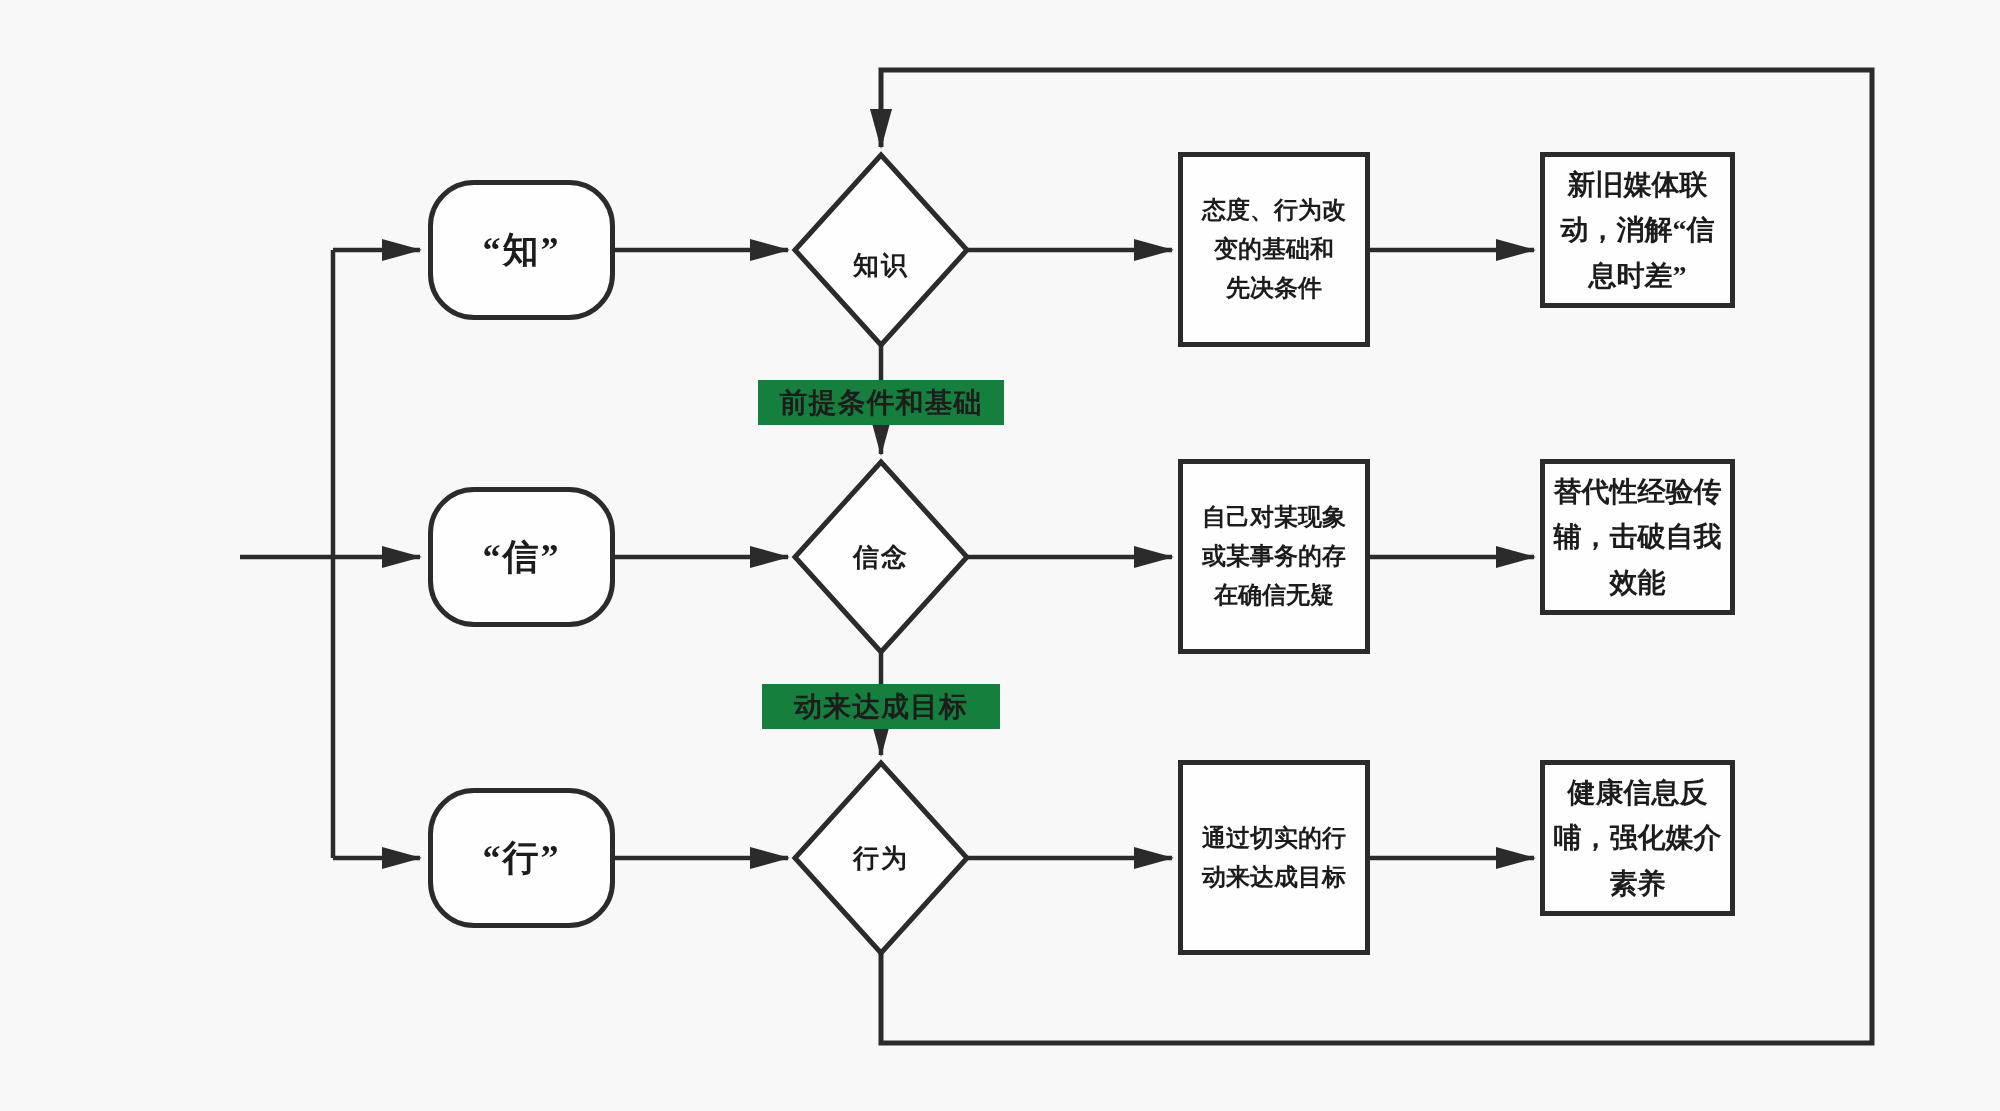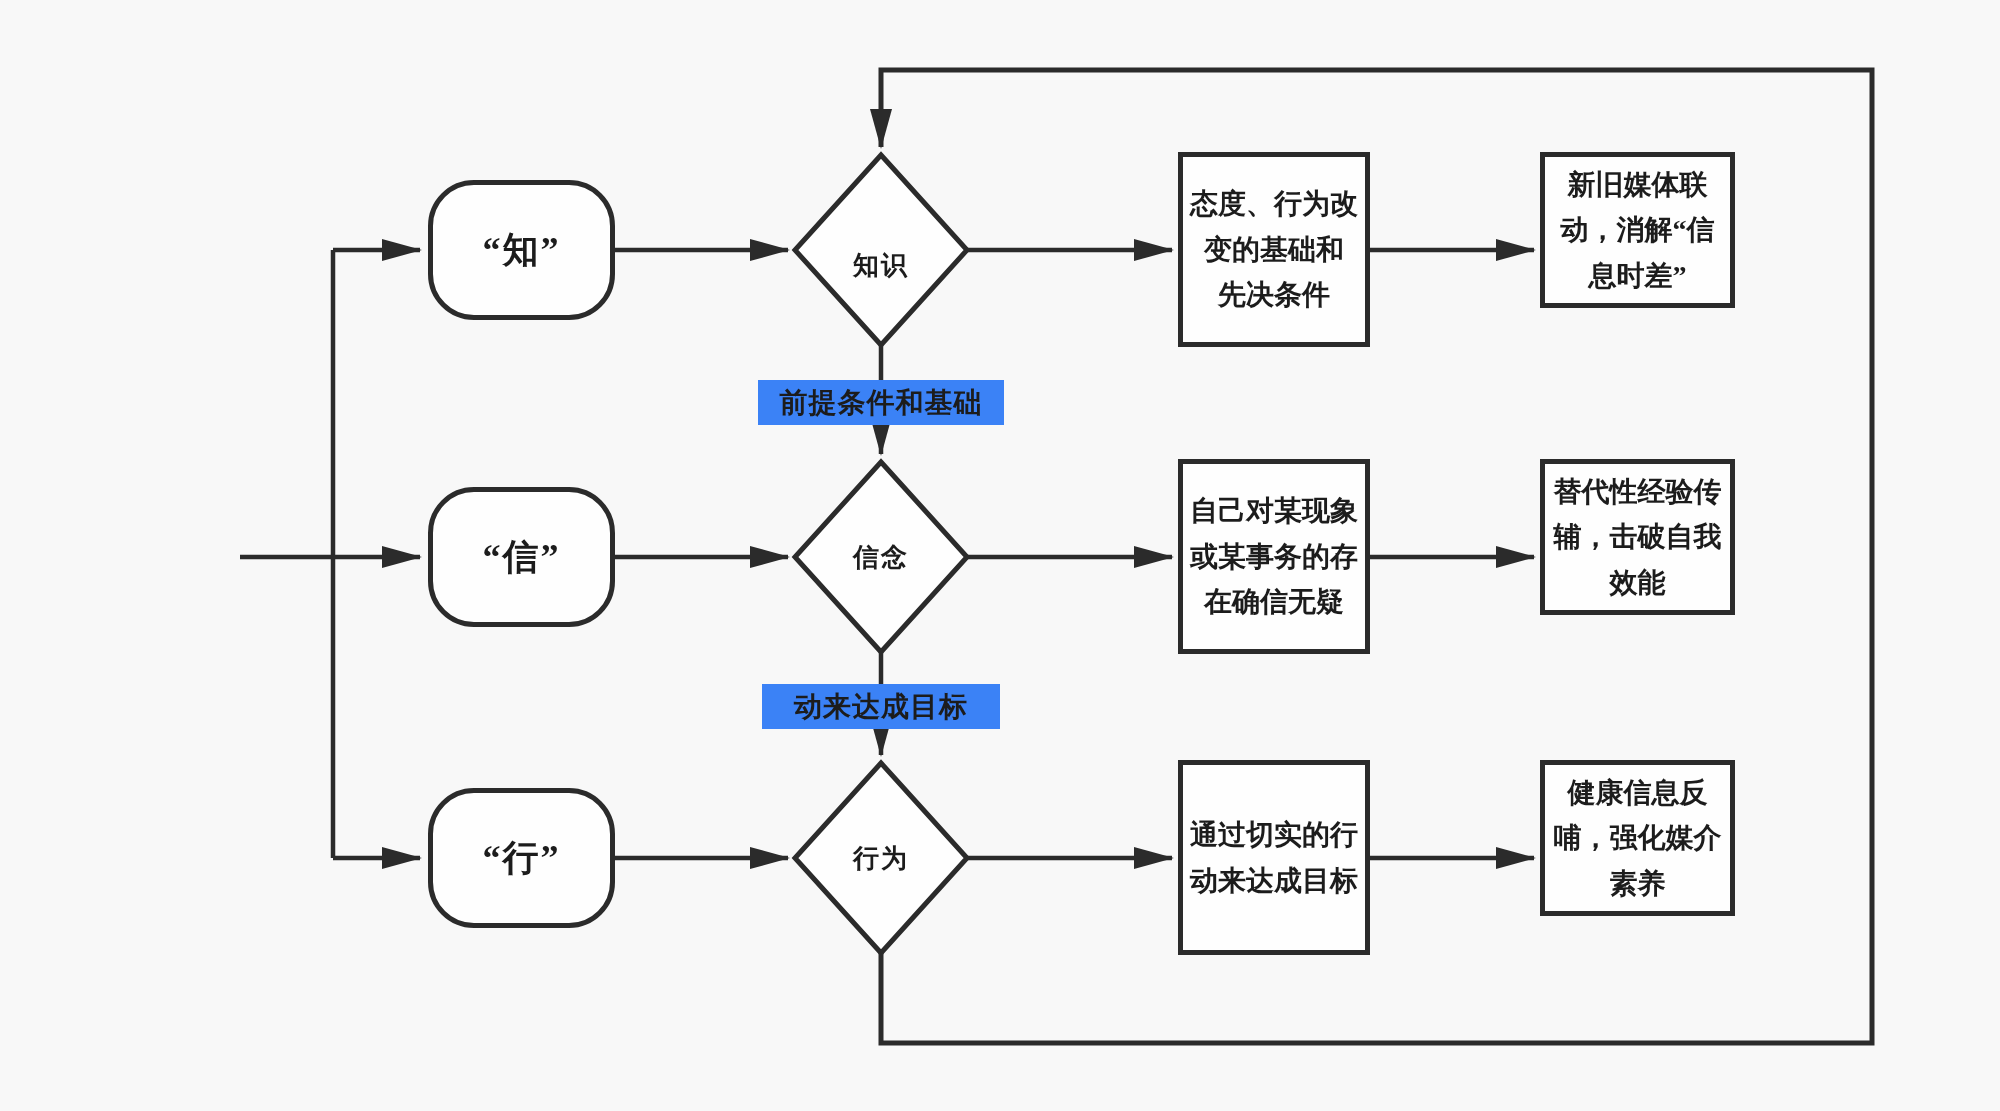--- a/index.html
+++ b/index.html
@@ -32,21 +32,21 @@
     border-radius: 10px;
     font-size: 30px; line-height: 1.75; letter-spacing: 1px;
   }
   .stage-node {
     left: 428px; width: 187px; height: 140px;
     border-radius: 46px;
     font-size: 36px; letter-spacing: 2px;
   }
   .desc-node {
     left: 1178px; width: 192px; height: 195px;
-    font-size: 28px; line-height: 1.62;
+    font-size: 24px; line-height: 1.62;
   }
   .outcome-node {
     left: 1540px; width: 195px; height: 156px;
     font-size: 28px; line-height: 1.62;
   }
   .row-1 .stage-node { top: 180px; }
   .row-2 .stage-node { top: 487px; }
   .row-3 .stage-node { top: 788px; }
   .row-1 .desc-node, .row-1 .outcome-node { top: 152px; }
   .row-2 .desc-node, .row-2 .outcome-node { top: 459px; }
@@ -58,21 +58,21 @@
     display: flex; align-items: center; justify-content: center;
     font-size: 26px; font-weight: bold; color: #1c1c1c;
     letter-spacing: 2px;
   }
   .row-1 .diamond-label { top: 243px; }
   .row-2 .diamond-label { top: 535px; }
   .row-3 .diamond-label { top: 836px; }
 
   .edge-label {
     position: absolute;
-    background: #3b82f6;
+    background: #15803d;
     color: #1c1c1c;
     font-size: 28px; font-weight: bold;
     display: flex; align-items: center; justify-content: center;
     letter-spacing: 1px;
   }
   .edge-label-1 { left: 758px; top: 380px; width: 246px; height: 45px; }
   .edge-label-2 { left: 762px; top: 684px; width: 238px; height: 45px; }
   .edge-label-feedback { left: 1765px; top: 540px; width: 214px; height: 50px; font-size: 29px; }
 </style>
 </head>

